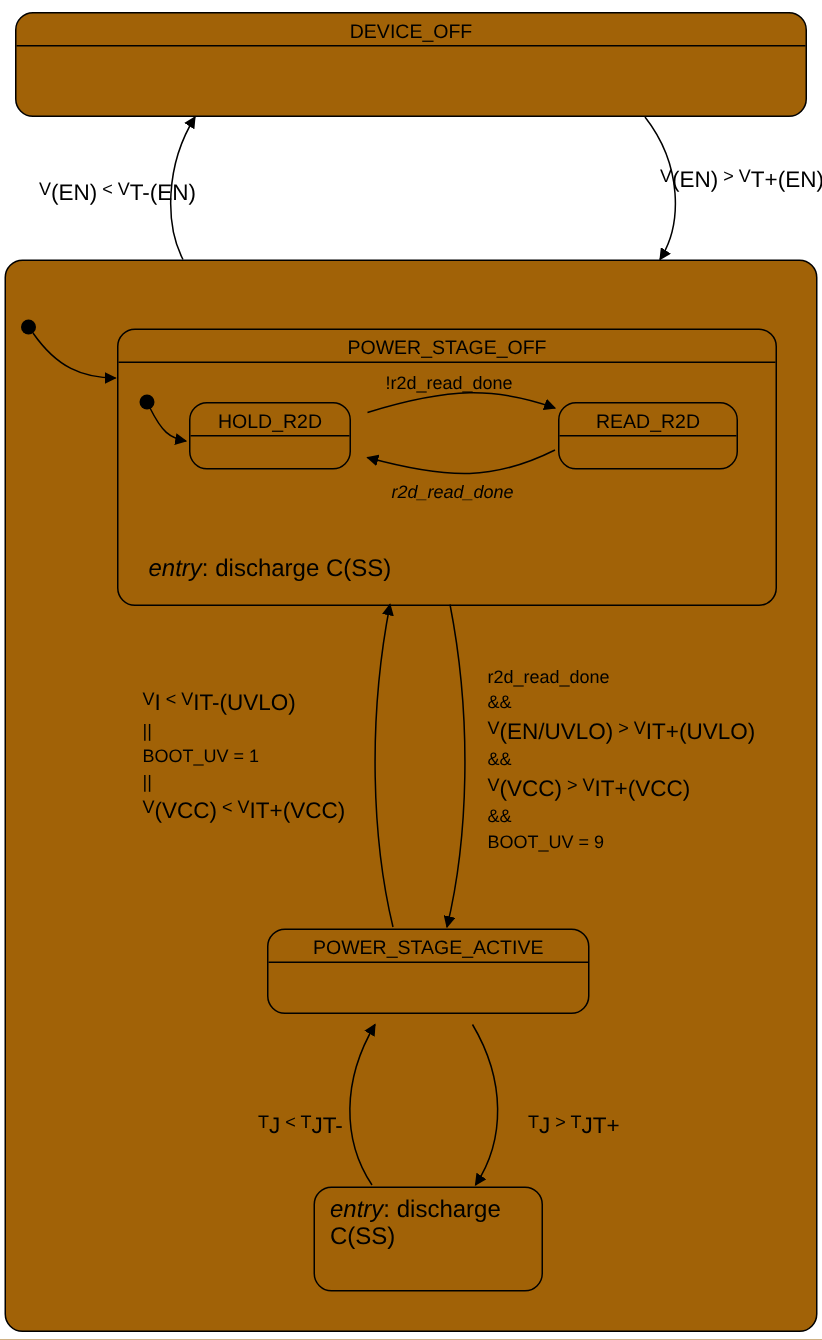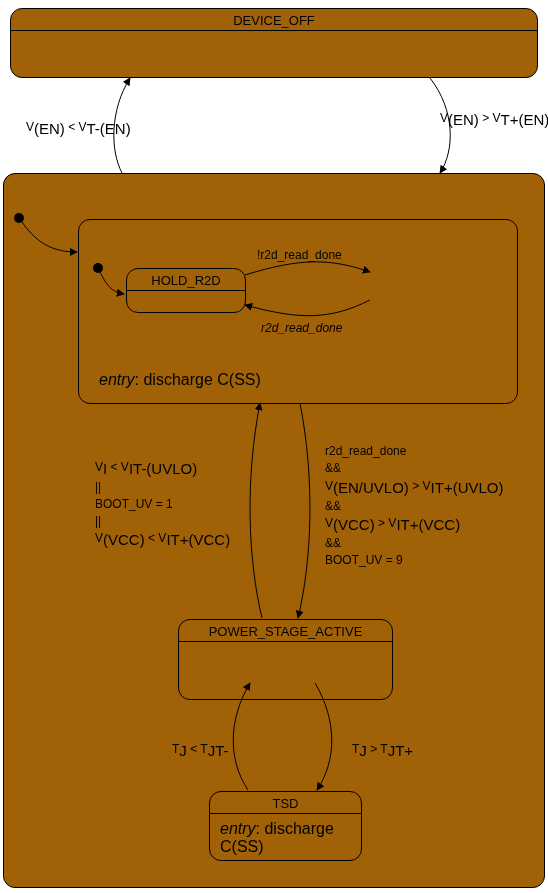--- a/index.html
+++ b/index.html
@@ -36,37 +36,40 @@
 </head>
 <body>
 
 <div class="state" style="left:10px;top:8px;width:528px;height:70px">
   <div class="state-title">DEVICE_OFF</div>
 </div>
 
 <div class="state" style="left:3px;top:173px;width:542px;height:715px">
 
   <div class="state" style="left:74px;top:45px;width:440px;height:185px">
+    <div class="state-title">POWER_STAGE_OFF</div>
 
-    <div class="state" style="left:47px;top:48px;width:120px;height:45px">
+    <div class="state" style="left:47px;top:48px;width:108px;height:45px">
       <div class="state-title" style="border-bottom:1px solid #000">HOLD_R2D</div>
     </div>
 
+    <div class="state" style="left:293px;top:48px;width:120px;height:45px">
+      <div class="state-title" style="border-bottom:1px solid #000">READ_R2D</div>
+    </div>
 
     <div class="state-body" style="position:absolute;left:10px;bottom:8px">
       <span class="entry-label">entry</span><span>: discharge C</span><span class="sub">(SS)</span>
     </div>
   </div>
 
-  <div class="state" style="left:174px;top:445px;width:215px;height:81px">
+  <div class="state" style="left:174px;top:445px;width:215px;height:57px">
     <div class="state-title">POWER_STAGE_ACTIVE</div>
   </div>
 
   <div class="state" style="left:205px;top:617px;width:153px;height:70px">
-    <div class="state-title">TSD</div>
     <div class="state-body">
       <span class="entry-label">entry</span><span>: discharge C</span><span class="sub">(SS)</span>
     </div>
   </div>
 </div>
 
 <div class="dot" style="left:14px;top:213px"></div>
 <div class="dot" style="left:93px;top:263px"></div>
 
 <div class="edge-label" style="left:26px;top:118px">

